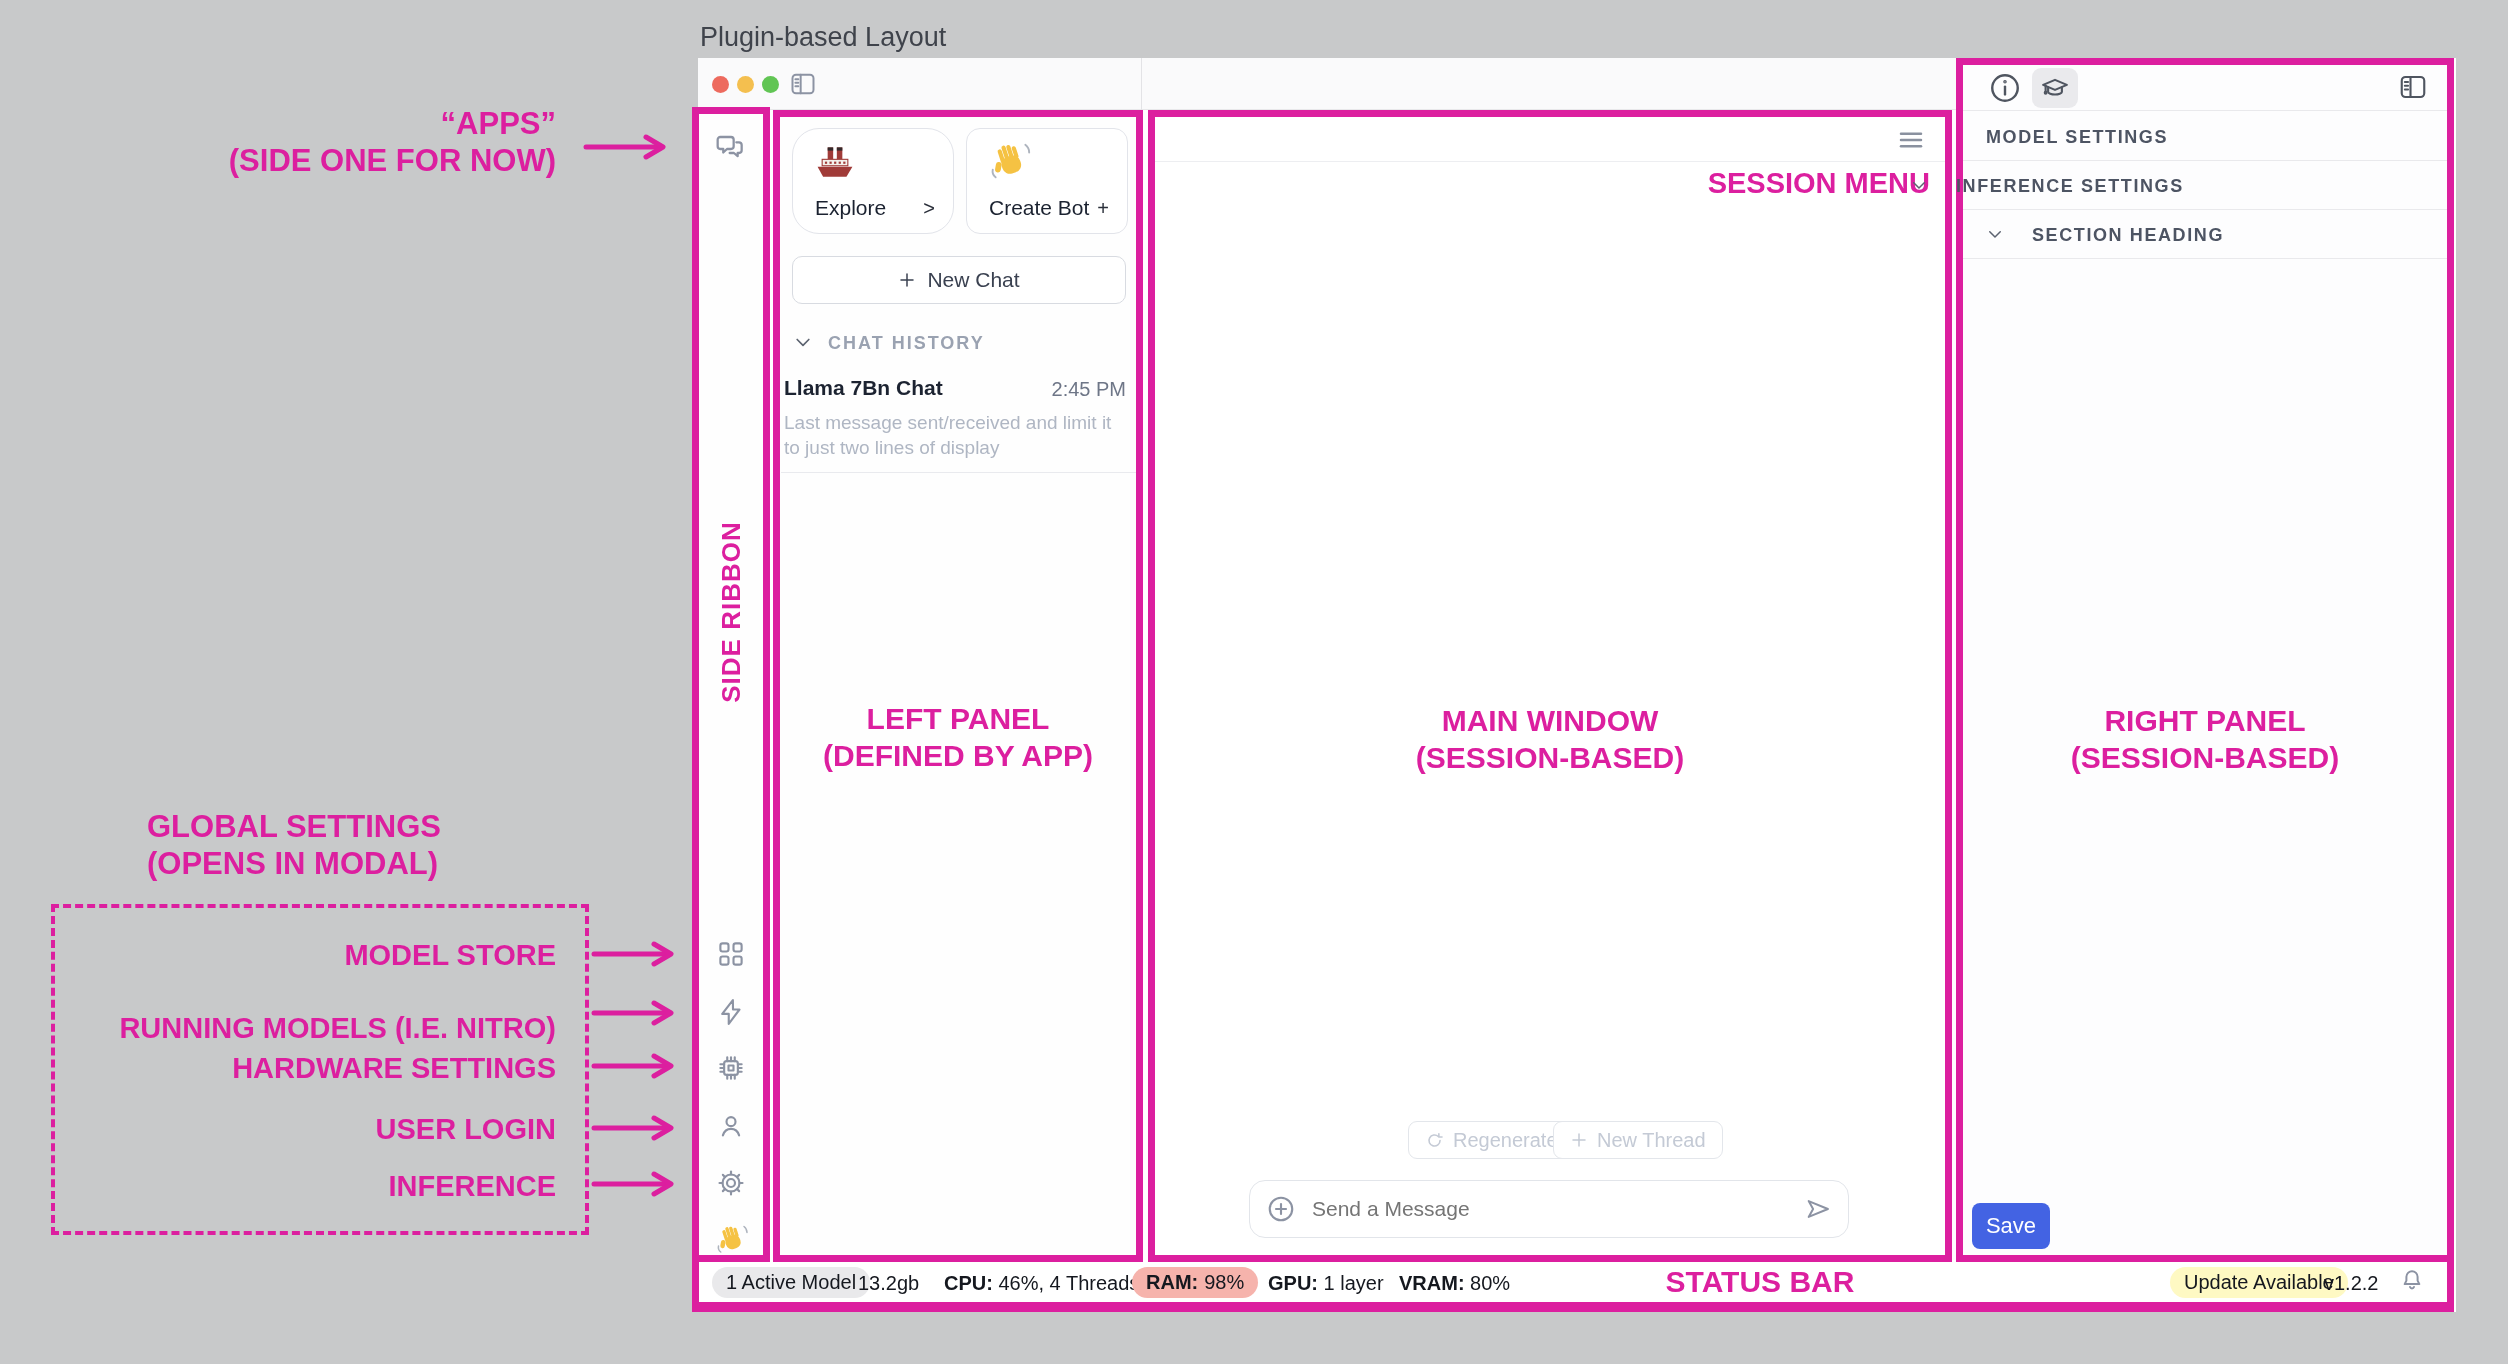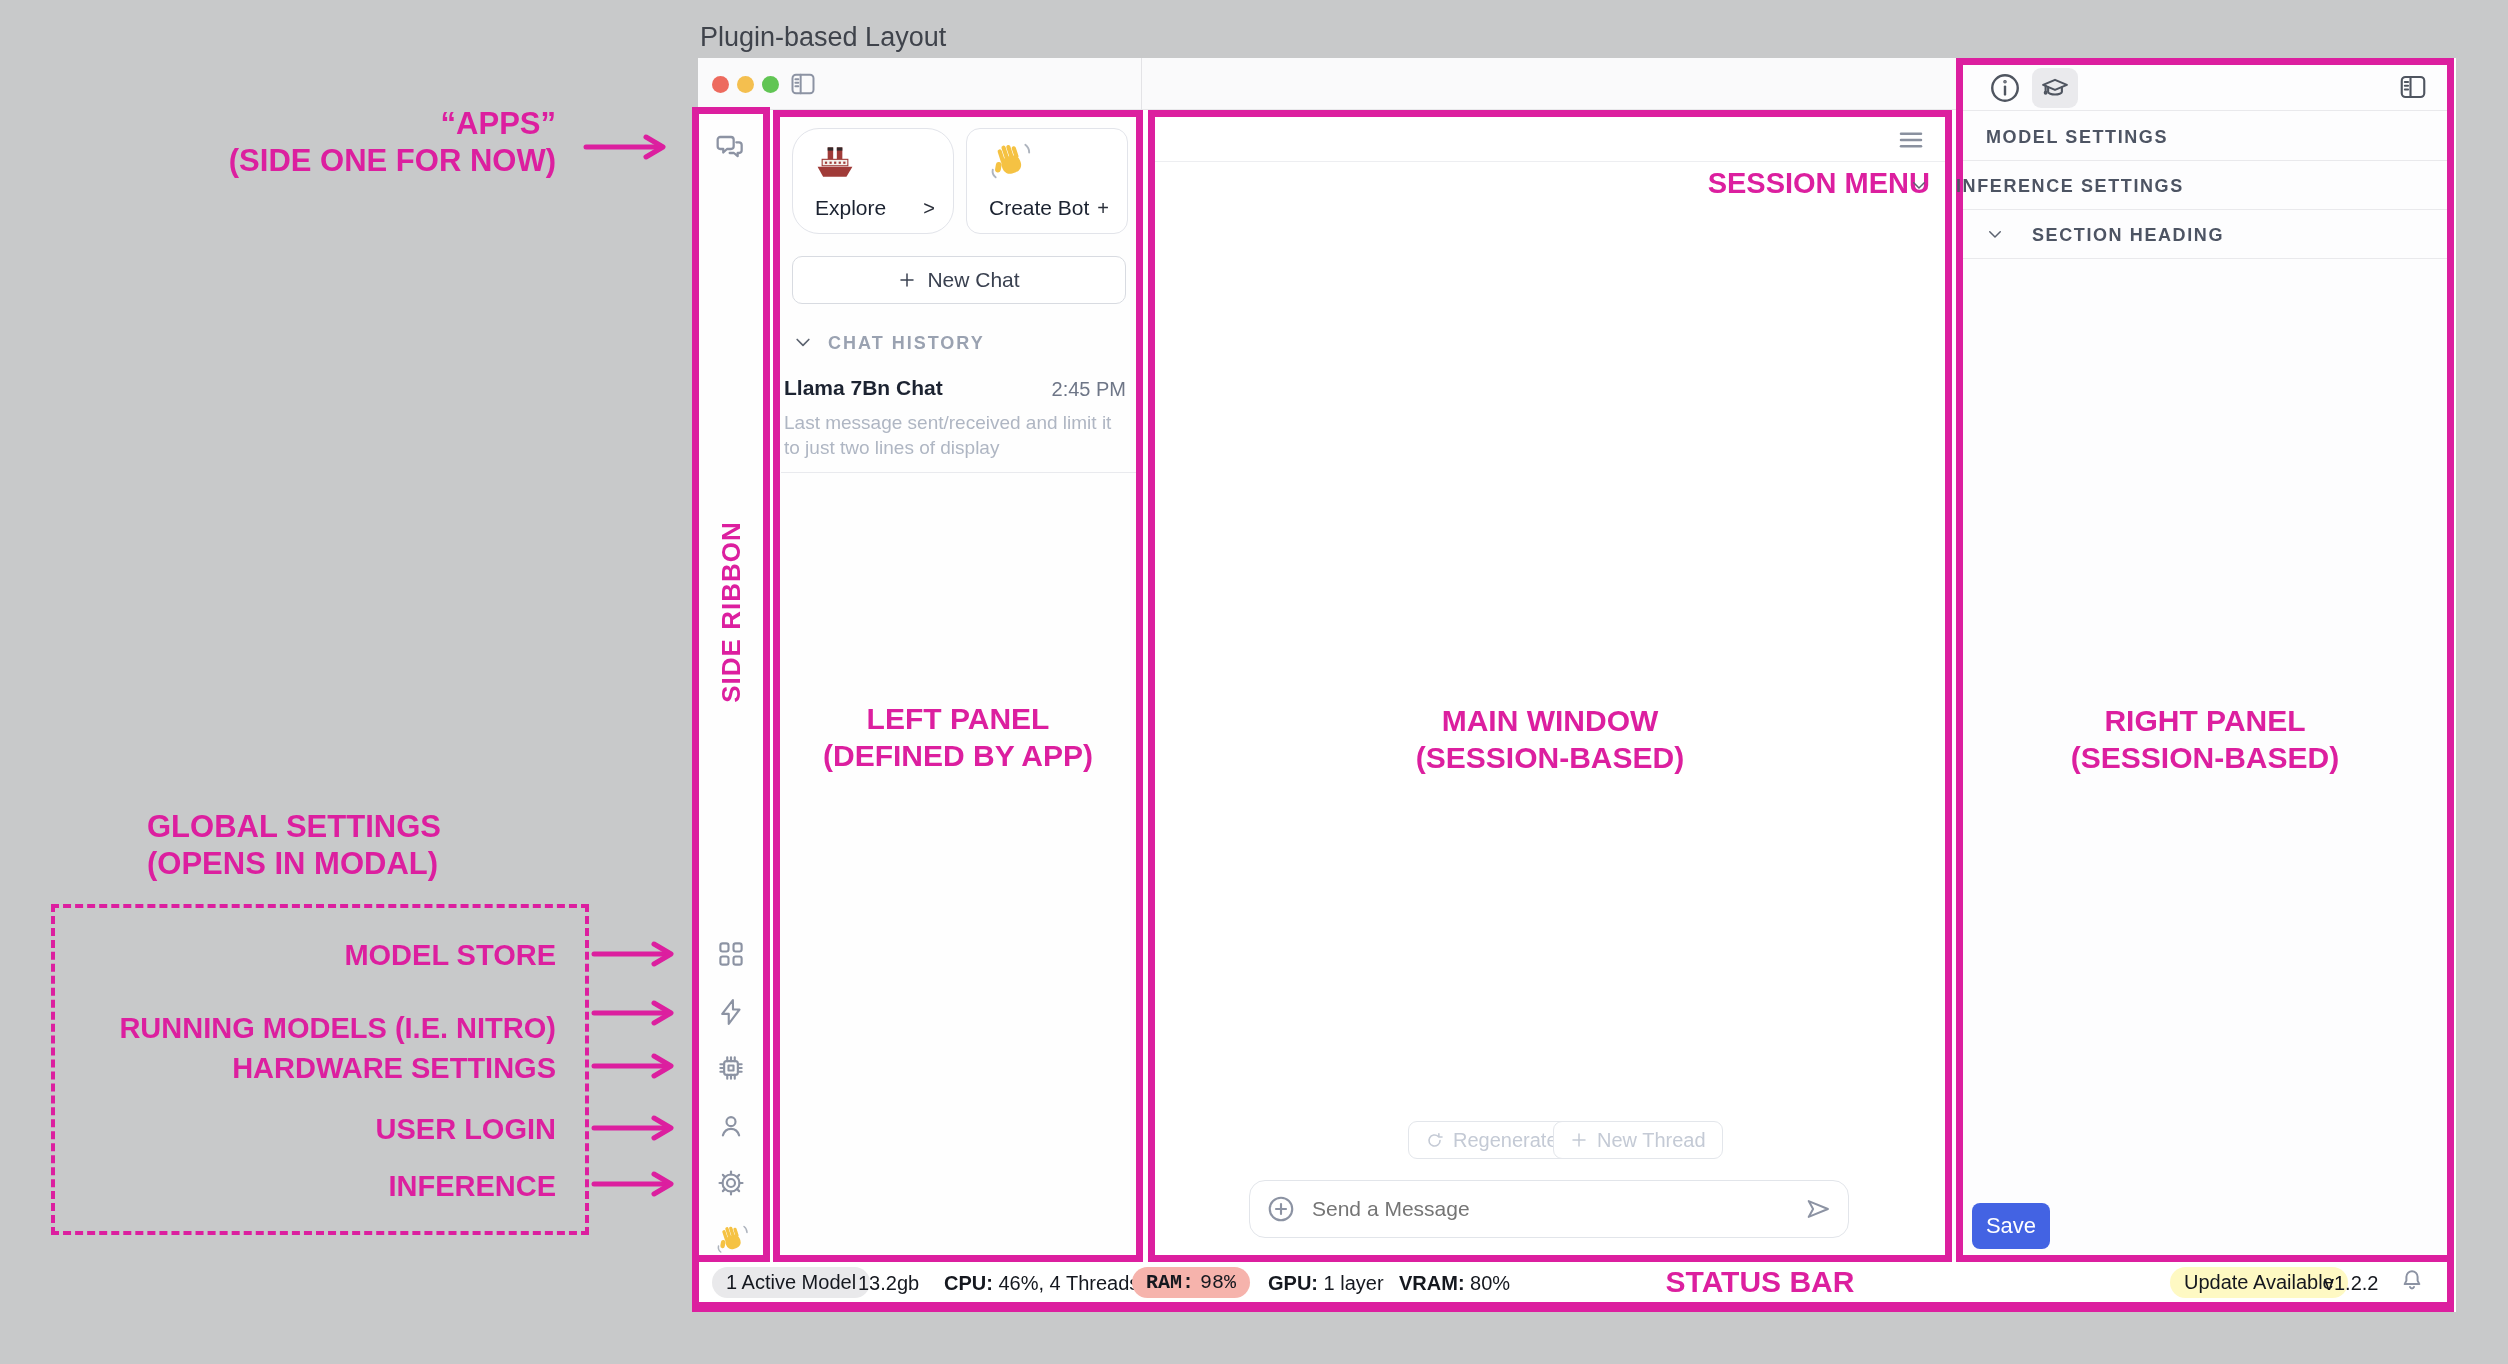--- a/index.html
+++ b/index.html
@@ -344,21 +344,21 @@
 
   <div class="abs" style="left:698px;top:1262px;width:1758px;height:40px;background:#FFFFFF;"></div>
   <div class="pill" style="left:712px;top:1267px;background:#E9E9EB;">
     <span>1 Active Model</span>
   </div>
   <div class="seg" style="left:858px;top:1272px;">13.2gb</div>
   <div class="seg" style="left:944px;top:1272px;">
     <b>CPU:</b>
     <span>46%, 4 Threads</span>
   </div>
-  <div class="pill" style="left:1132px;top:1267px;background:#F6B3AC;gap:6px;font-family:Liberation Mono, monospace;">
+  <div class="pill" style="left:1132px;top:1267px;background:#F6B3AC;gap:6px;">
     <b>RAM:</b>
     <span>98%</span>
   </div>
   <div class="seg" style="left:1268px;top:1272px;">
     <b>GPU:</b>
     <span>1 layer</span>
   </div>
   <div class="seg" style="left:1399px;top:1272px;">
     <b>VRAM:</b>
     <span>80%</span>

